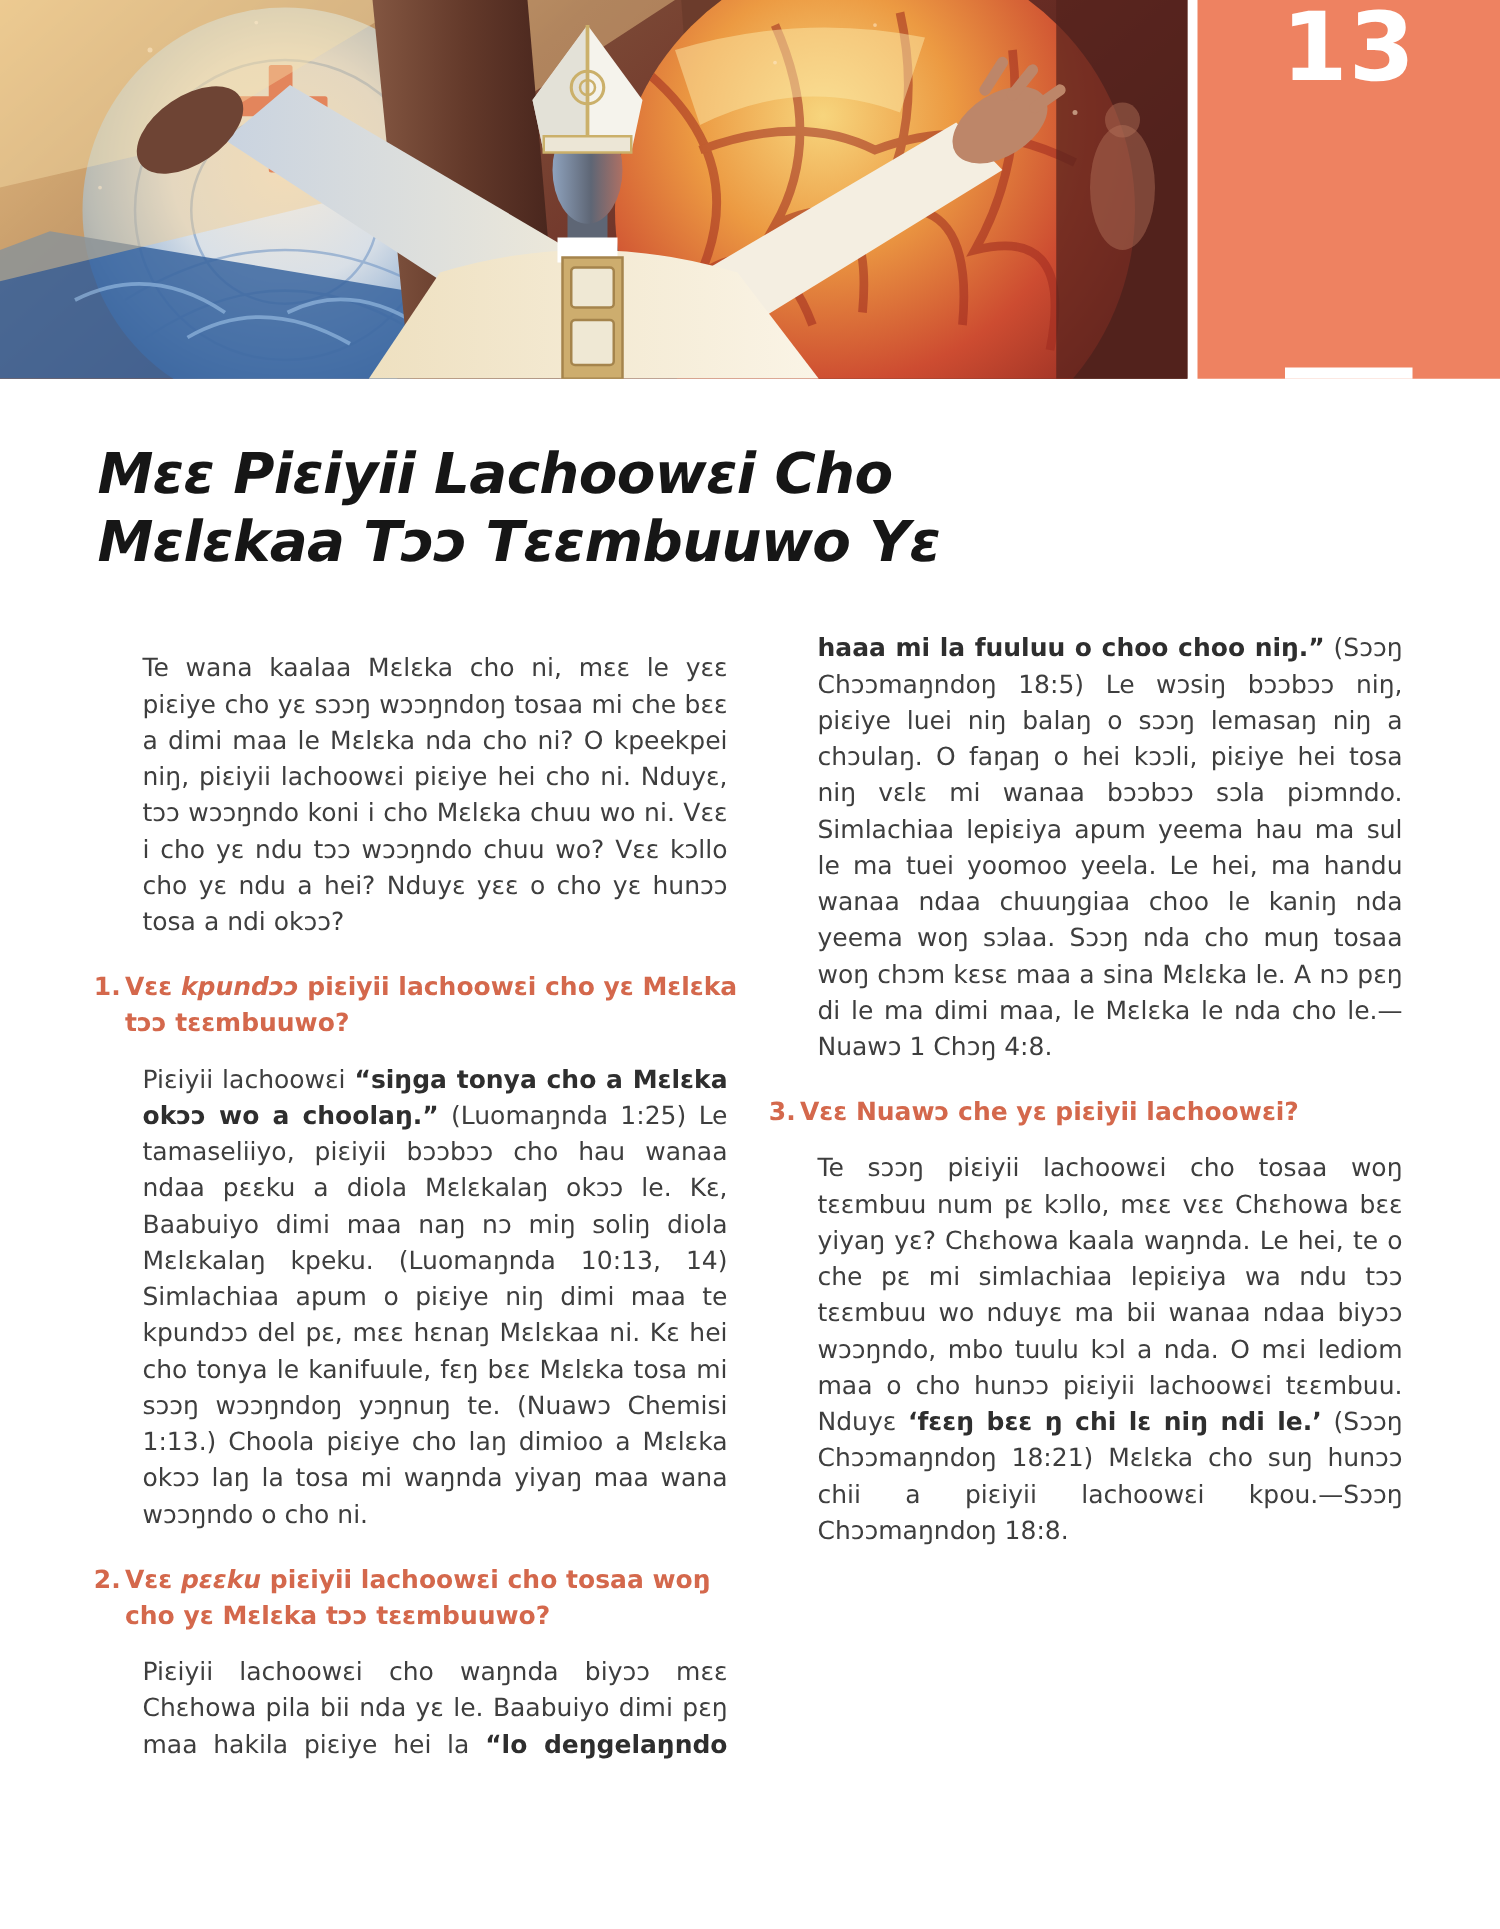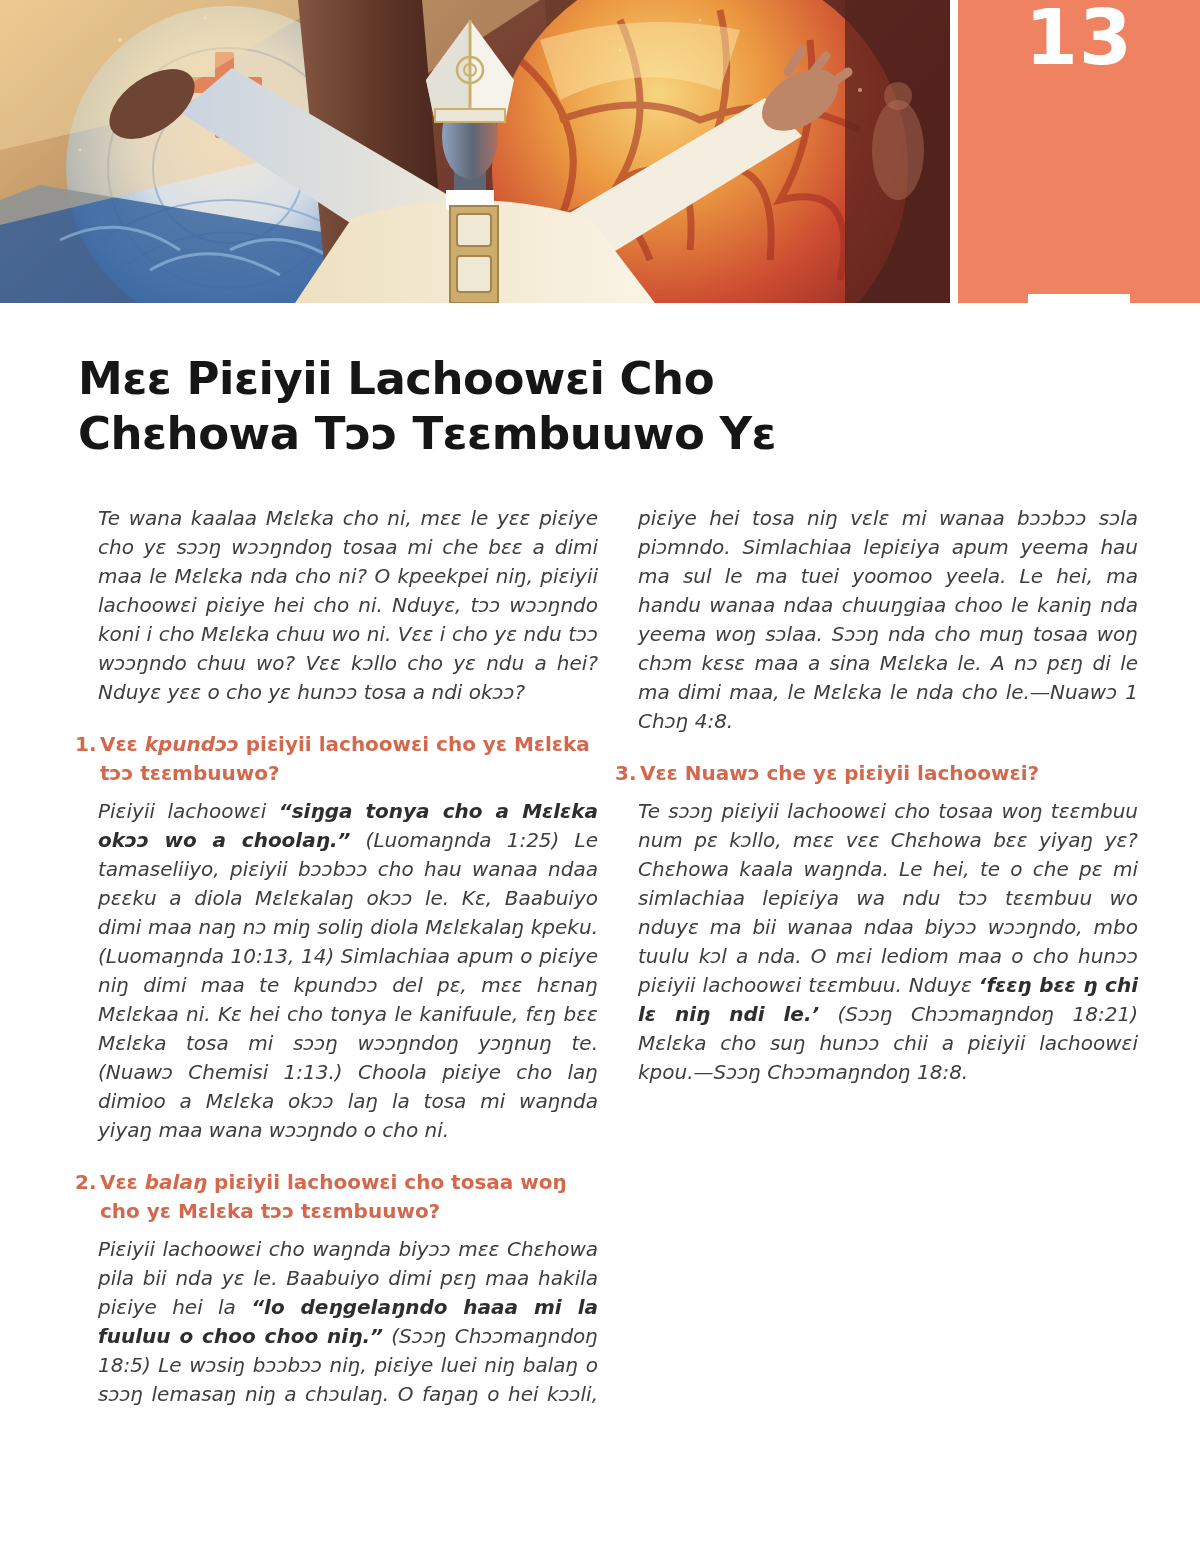--- a/index.html
+++ b/index.html
@@ -23,21 +23,21 @@
   .doc-title{
     position:absolute;left:78px;top:351px;width:1060px;
     font-size:45px;line-height:55px;font-weight:bold;color:#161616;letter-spacing:-0.5px;
   }
   
   .body-columns{
     position:absolute;left:75px;top:504px;width:1063px;height:930px;
     column-count:2;column-gap:17px;column-fill:auto;
     font-size:20px;line-height:29px;text-align:justify;color:#3e3e3e;
   }
-  .intro-paragraph,.answer-paragraph{margin:0;padding-left:23px;font-style:italic;}
+  .intro-paragraph,.answer-paragraph{margin:16px;padding-left:23px;}
   .answer-paragraph b{color:#2e2e2e;}
   .question-heading{
     position:relative;margin:23px 0 9px 0;padding-left:25px;
     font-size:20px;line-height:29px;font-weight:bold;color:#d4684c;text-align:left;
   }
   .question-number{position:absolute;left:0;top:0;}
 </style>
 </head>
 <body>
 
@@ -174,36 +174,36 @@
         <circle cx="700" cy="20" r="1.5"></circle>
     </g>
   </svg>
 </div>
 
 <div class="chapter-box" style="background:#ee8261;">
   <div class="chapter-number">13</div>
   <div class="chapter-underline"></div>
 </div>
 
-<h1 class="doc-title" style="margin:0;">
+<h1 class="doc-title" style="margin:0;font-style:italic;">
   <div>Mɛɛ Piɛiyii Lachoowɛi Cho</div>
-  <div>Chɛhowa Tɔɔ Tɛɛmbuuwo Yɛ</div>
+  <div>Mɛlɛkaa Tɔɔ Tɛɛmbuuwo Yɛ</div>
 </h1>
 
 <div class="body-columns">
 
   <p class="intro-paragraph">Te wana kaalaa Mɛlɛka cho ni, mɛɛ le yɛɛ piɛiye cho yɛ sɔɔŋ wɔɔŋndoŋ tosaa mi che bɛɛ a dimi maa le Mɛlɛka nda cho ni? O kpeekpei niŋ, piɛiyii lachoowɛi piɛiye hei cho ni. Nduyɛ, tɔɔ wɔɔŋndo koni i cho Mɛlɛka chuu wo ni. Vɛɛ i cho yɛ ndu tɔɔ wɔɔŋndo chuu wo? Vɛɛ kɔllo cho yɛ ndu a hei? Nduyɛ yɛɛ o cho yɛ hunɔɔ tosa a ndi okɔɔ?</p>
 
   <h3 class="question-heading">
     <span class="question-number">1.</span><span>Vɛɛ </span><i>kpundɔɔ</i><span> piɛiyii lachoowɛi cho yɛ Mɛlɛka tɔɔ tɛɛmbuuwo?</span>
   </h3>
   <p class="answer-paragraph"><span>Piɛiyii lachoowɛi </span><b>“siŋga tonya cho a Mɛlɛka okɔɔ wo a choolaŋ.”</b><span> (Luomaŋnda 1:25) Le tamaseliiyo, piɛiyii bɔɔbɔɔ cho hau wanaa ndaa pɛɛku a diola Mɛlɛkalaŋ okɔɔ le. Kɛ, Baabuiyo dimi maa naŋ nɔ miŋ soliŋ diola Mɛlɛkalaŋ kpeku. (Luomaŋnda 10:13, 14) Simlachiaa apum o piɛiye niŋ dimi maa te kpundɔɔ del pɛ, mɛɛ hɛnaŋ Mɛlɛkaa ni. Kɛ hei cho tonya le kanifuule, fɛŋ bɛɛ Mɛlɛka tosa mi sɔɔŋ wɔɔŋndoŋ yɔŋnuŋ te. (Nuawɔ Chemisi 1:13.) Choola piɛiye cho laŋ dimioo a Mɛlɛka okɔɔ laŋ la tosa mi waŋnda yiyaŋ maa wana wɔɔŋndo o cho ni.</span></p>
 
   <h3 class="question-heading">
-    <span class="question-number">2.</span><span>Vɛɛ </span><i>balaŋ</i><span> piɛiyii lachoowɛi cho tosaa woŋ cho yɛ Mɛlɛka tɔɔ tɛɛmbuuwo?</span>
+    <span class="question-number">2.</span><span>Vɛɛ </span><i>pɛɛku</i><span> piɛiyii lachoowɛi cho tosaa woŋ cho yɛ Mɛlɛka tɔɔ tɛɛmbuuwo?</span>
   </h3>
   <p class="answer-paragraph"><span>Piɛiyii lachoowɛi cho waŋnda biyɔɔ mɛɛ Chɛhowa pila bii nda yɛ le. Baabuiyo dimi pɛŋ maa hakila piɛiye hei la </span><b>“lo deŋgelaŋndo haaa mi la fuuluu o choo choo niŋ.”</b><span> (Sɔɔŋ Chɔɔmaŋndoŋ 18:5) Le wɔsiŋ bɔɔbɔɔ niŋ, piɛiye luei niŋ balaŋ o sɔɔŋ lemasaŋ niŋ a chɔulaŋ. O faŋaŋ o hei kɔɔli, piɛiye hei tosa niŋ vɛlɛ mi wanaa bɔɔbɔɔ sɔla piɔmndo. Simlachiaa lepiɛiya apum yeema hau ma sul le ma tuei yoomoo yeela. Le hei, ma handu wanaa ndaa chuuŋgiaa choo le kaniŋ nda yeema woŋ sɔlaa. Sɔɔŋ nda cho muŋ tosaa woŋ chɔm kɛsɛ maa a sina Mɛlɛka le. A nɔ pɛŋ di le ma dimi maa, le Mɛlɛka le nda cho le.—Nuawɔ 1 Chɔŋ 4:8.</span></p>
 
   <h3 class="question-heading">
     <span class="question-number">3.</span><span>Vɛɛ Nuawɔ che yɛ piɛiyii lachoowɛi?</span><i></i><span></span>
   </h3>
   <p class="answer-paragraph"><span>Te sɔɔŋ piɛiyii lachoowɛi cho tosaa woŋ tɛɛmbuu num pɛ kɔllo, mɛɛ vɛɛ Chɛhowa bɛɛ yiyaŋ yɛ? Chɛhowa kaala waŋnda. Le hei, te o che pɛ mi simlachiaa lepiɛiya wa ndu tɔɔ tɛɛmbuu wo nduyɛ ma bii wanaa ndaa biyɔɔ wɔɔŋndo, mbo tuulu kɔl a nda. O mɛi lediom maa o cho hunɔɔ piɛiyii lachoowɛi tɛɛmbuu. Nduyɛ </span><b>‘fɛɛŋ bɛɛ ŋ chi lɛ niŋ ndi le.’</b><span> (Sɔɔŋ Chɔɔmaŋndoŋ 18:21) Mɛlɛka cho suŋ hunɔɔ chii a piɛiyii lachoowɛi kpou.—Sɔɔŋ Chɔɔmaŋndoŋ 18:8.</span></p>
 
 </div>
 

